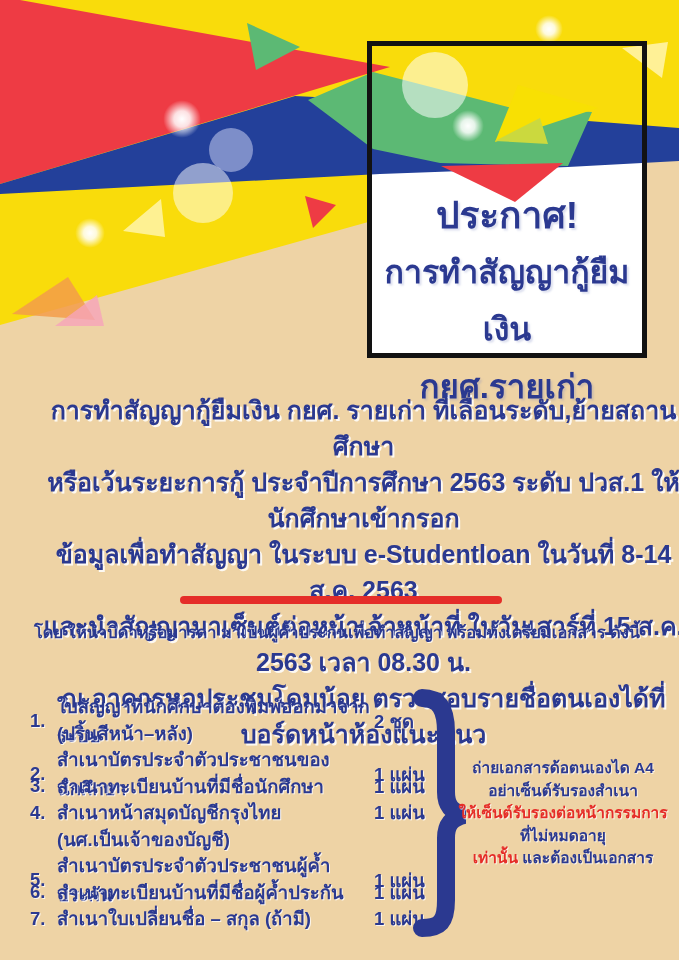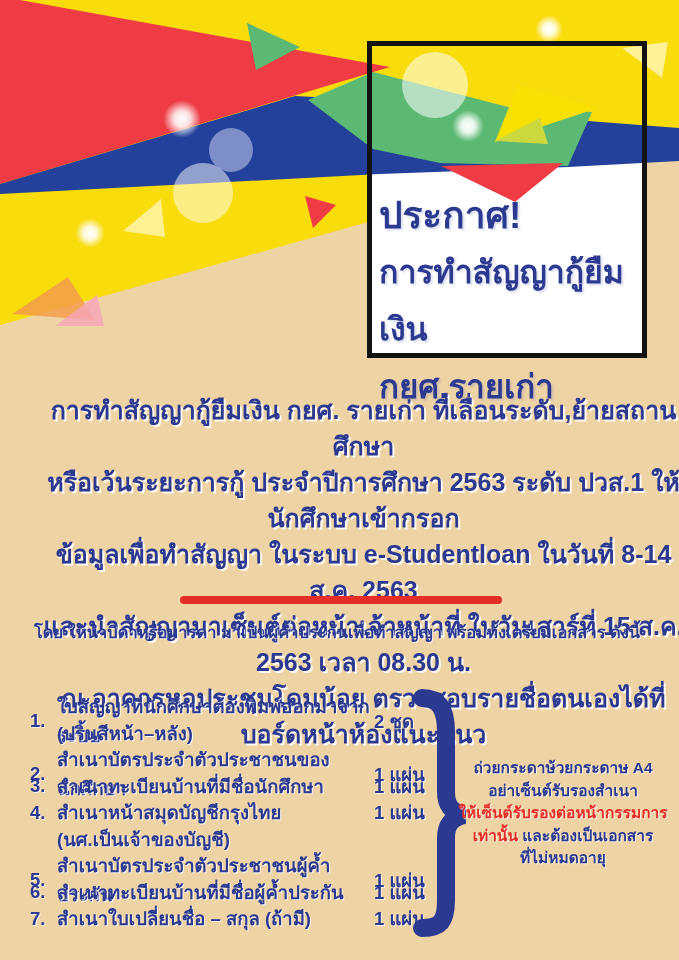--- a/index.html
+++ b/index.html
@@ -36,22 +36,22 @@
   .bokeh1{left:173px;top:163px;width:60px;height:60px;background:rgba(255,255,255,.5);}
   .bokeh2{left:209px;top:128px;width:44px;height:44px;background:rgba(200,205,240,.55);}
   .bokeh3{left:402px;top:52px;width:66px;height:66px;background:rgba(255,255,255,.55);}
   .glow{position:absolute;border-radius:50%;background:radial-gradient(circle,#ffffff 0%,rgba(255,255,255,.85) 30%,rgba(255,255,255,0) 70%);}
   .glow1{left:163px;top:100px;width:38px;height:38px;}
   .glow2{left:75px;top:218px;width:30px;height:30px;}
   .glow3{left:452px;top:110px;width:32px;height:32px;}
   .glow4{left:535px;top:15px;width:28px;height:28px;}
   .box-frame{left:367px;top:41px;width:280px;height:317px;border:5px solid #121212;background:transparent;}
   
-  .title-box{left:367px;top:188px;width:280px;color:var(--navy);font-weight:bold;
-    text-shadow:2px 2px 2px rgba(120,130,190,.25);margin-left:12px;}
+  .title-box{left:367px;top:188px;width:280px;text-align:center;color:var(--navy);font-weight:bold;
+    text-shadow:2px 2px 2px rgba(120,130,190,.25);}
   .title-line1{font-size:37px;line-height:56px;}
   .title-line2{font-size:32px;line-height:57px;}
   .title-line3{font-size:33px;line-height:57px;}
   
   .announce{left:18px;top:392px;width:643px;color:var(--navy);font-weight:bold;font-size:25px;line-height:36px;text-align:center;
     text-shadow:2px 2px 0 rgba(255,255,255,.85);margin-left:24px;}
   
   .divider{left:180px;top:596px;width:322px;height:8px;border-radius:4px;background:var(--redtext);}
   
   .intro{left:34px;top:619px;width:620px;color:var(--navy);font-weight:bold;font-size:16.5px;
@@ -165,18 +165,18 @@
     <span class="doc-text">สำเนาใบเปลี่ยนชื่อ – สกุล (ถ้ามี)</span>
     <span class="doc-qty">1 แผ่น</span>
   </div>
 </div>
 
 <svg class="abs brace-svg" viewBox="0 0 56 250">
   <path d="M12,10 C30,10 36,22 36,44 L36,104 C36,118 42,124 54,127 C42,130 36,136 36,150 L36,212 C36,234 30,240 12,240" fill="none" stroke="#2b3990" stroke-width="18" stroke-linecap="round" stroke-linejoin="round"></path>
 </svg>
 
 <div class="abs copy-note">
-  <div>ถ่วยกระดาษ้วยกระดาษ A4</div>
+  <div>ถ่ายเอกสารด้อตนเองได A4</div>
   <div>อย่าเซ็นต์รับรองสำเนา</div>
   <div class="copy-red">ให้เซ็นต์รับรองต่อหน้ากรรมการ</div>
+  <div>ที่ไม่หมดอายุ</div>
   <div><span class="copy-red">เท่านั้น</span><span> และต้องเป็นเอกสาร</span></div>
-  <div>ที่ไม่หมดอายุ</div>
 </div>
 
 </body></html>

